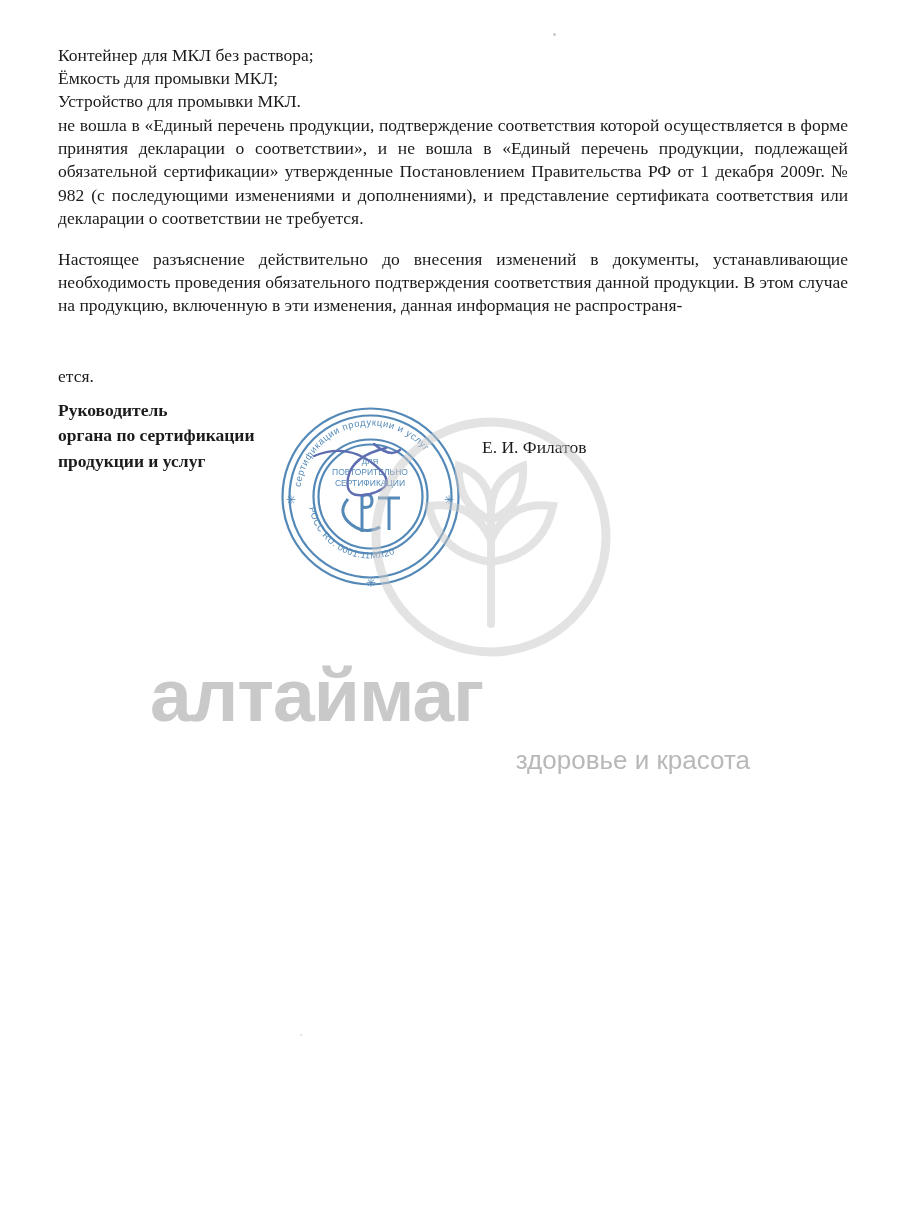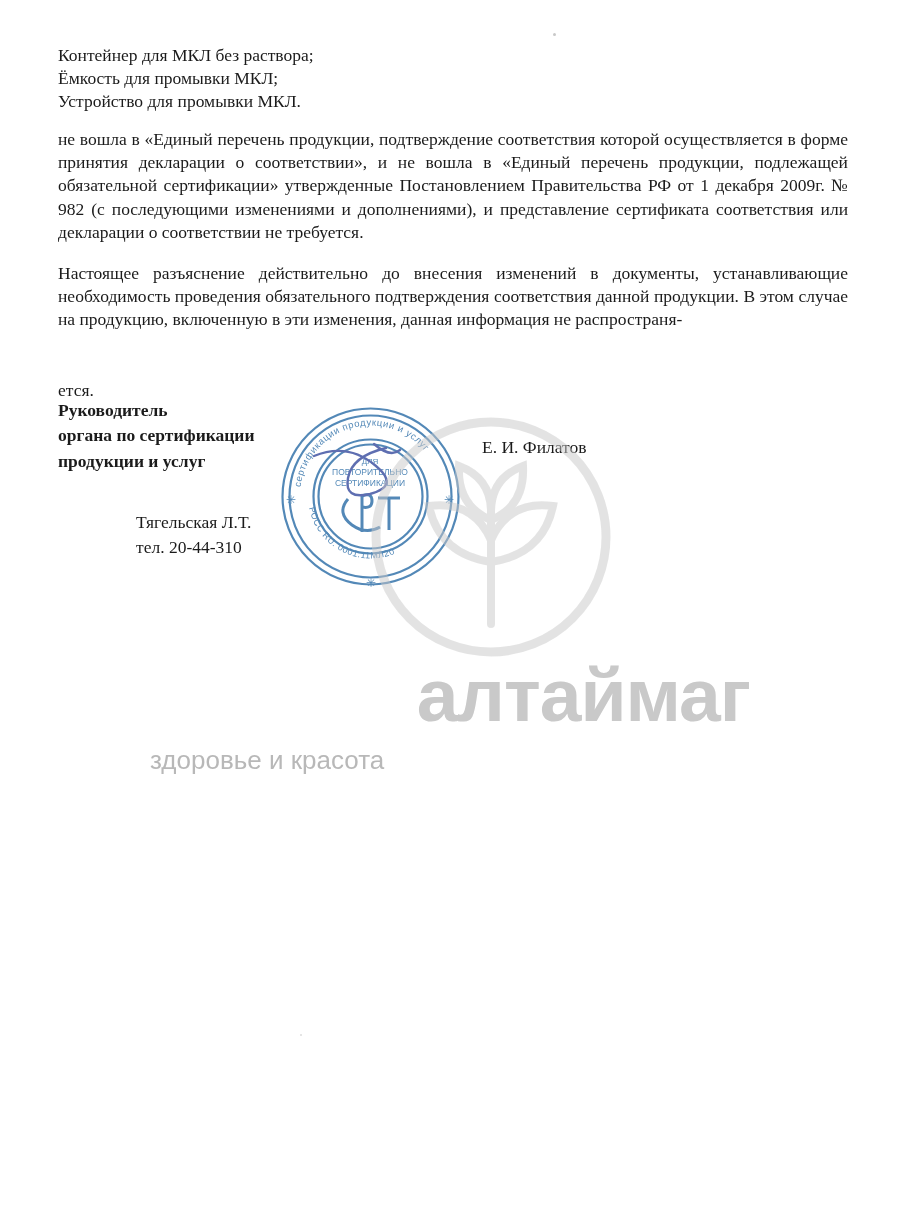--- a/index.html
+++ b/index.html
@@ -39,21 +39,21 @@
     font-size: 17.5px;
     line-height: 1.32;
   }
   .list-line {
     white-space: nowrap;
   }
   .para {
     text-align: justify;
     margin: 0;
   }
-  .para.p1 { margin-top: 15px; }
+  .para.p1 { margin-top: 1px; }
   .para.p2 { margin-top: 18px; }
   .last-word { display: block; margin-top: 48px; }
 
   
   .sign-block {
     position: absolute;
     left: 58px;
     top: 398px;
     font-size: 17.5px;
     line-height: 1.45;
@@ -102,33 +102,33 @@
     top: 0px;
     width: 250px;
     height: 250px;
     opacity: 0.5;
   }
   .wm-title {
     position: absolute;
     left: 0;
     top: 240px;
     width: 600px;
-    text-align: right;
+    text-align: left;
     font-family: "Liberation Sans", sans-serif;
     font-weight: bold;
     font-size: 75px;
     letter-spacing: -1px;
     color: #c9c9c9;
   }
   .wm-sub {
     position: absolute;
     left: 0;
     top: 333px;
     width: 600px;
-    text-align: left;
+    text-align: right;
     font-family: "Liberation Sans", sans-serif;
     font-size: 26px;
     color: #b8b8b8;
   }
 </style>
 </head>
 <body>
 
 <div class="page">
 
@@ -145,24 +145,20 @@
   </div>
 
   <div class="sign-block">
     <div>Руководитель</div>
     <div>органа по сертификации</div>
     <div>продукции и услуг</div>
   </div>
 
   <div class="sign-name">Е. И. Филатов</div>
 
-  <div class="contact-block">
-    <div>Тягельская Л.Т.</div>
-    <div>тел. 20-44-310</div>
-  </div>
 
   <div class="stamp">
     <svg width="185" height="185" viewBox="0 0 185 185" xmlns="http://www.w3.org/2000/svg">
       <defs>
         <path id="arcTop" d="M 22,92 A 70,70 0 0 1 163,92"></path>
         <path id="arcBottom" d="M 30,92 A 62,62 0 0 0 155,92"></path>
       </defs>
       <g fill="none" stroke="#2e6fa8" stroke-width="2.2">
         <circle cx="92.5" cy="92.5" r="88"></circle>
         <circle cx="92.5" cy="92.5" r="81"></circle>

